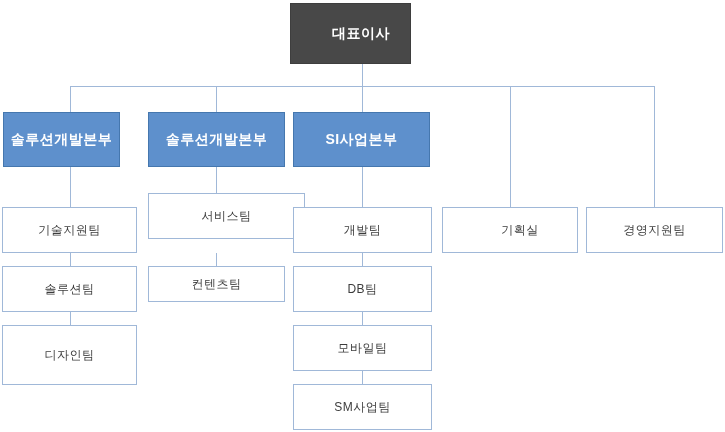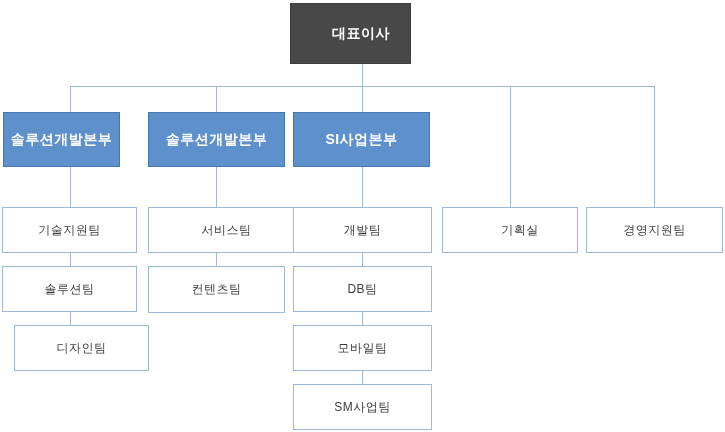--- a/index.html
+++ b/index.html
@@ -75,24 +75,24 @@
   <div class="vline" style="left:362px; top:371px; height:13px;"></div>
 
   <div class="node root-node" style="left:290px; top:3px; width:121px; height:61px;padding-left:21px;">대표이사</div>
 
   <div class="node division-node" style="left:3px; top:112px; width:117px; height:55px;">솔루션개발본부</div>
   <div class="node division-node" style="left:148px; top:112px; width:137px; height:55px;">솔루션개발본부</div>
   <div class="node division-node" style="left:293px; top:112px; width:137px; height:55px;">SI사업본부</div>
 
   <div class="node team-node" style="left:2px; top:207px; width:135px; height:46px;">기술지원팀</div>
   <div class="node team-node" style="left:2px; top:266px; width:135px; height:46px;">솔루션팀</div>
-  <div class="node team-node" style="left:2px; top:325px; width:135px; height:46px;margin-left:12px;">디자인팀</div>
+  <div class="node team-node" style="left:2px; top:325px; width:135px; height:60px;">디자인팀</div>
 
-  <div class="node team-node" style="left:148px; top:207px; width:157px; height:46px;">서비스팀</div>
-  <div class="node team-node" style="left:148px; top:266px; width:137px; height:47px;">컨텐츠팀</div>
+  <div class="node team-node" style="left:148px; top:193px; width:157px; height:46px;">서비스팀</div>
+  <div class="node team-node" style="left:148px; top:266px; width:137px; height:36px;">컨텐츠팀</div>
 
   <div class="node team-node" style="left:293px; top:207px; width:139px; height:46px;">개발팀</div>
   <div class="node team-node" style="left:293px; top:266px; width:139px; height:46px;">DB팀</div>
   <div class="node team-node" style="left:293px; top:325px; width:139px; height:46px;text-align:center;">모바일팀</div>
   <div class="node team-node" style="left:293px; top:384px; width:139px; height:46px;">SM사업팀</div>
 
   <div class="node team-node" style="left:442px; top:207px; width:136px; height:46px;padding-left:20px;">기획실</div>
   <div class="node team-node" style="left:586px; top:207px; width:137px; height:46px;">경영지원팀</div>
 
 </div>

